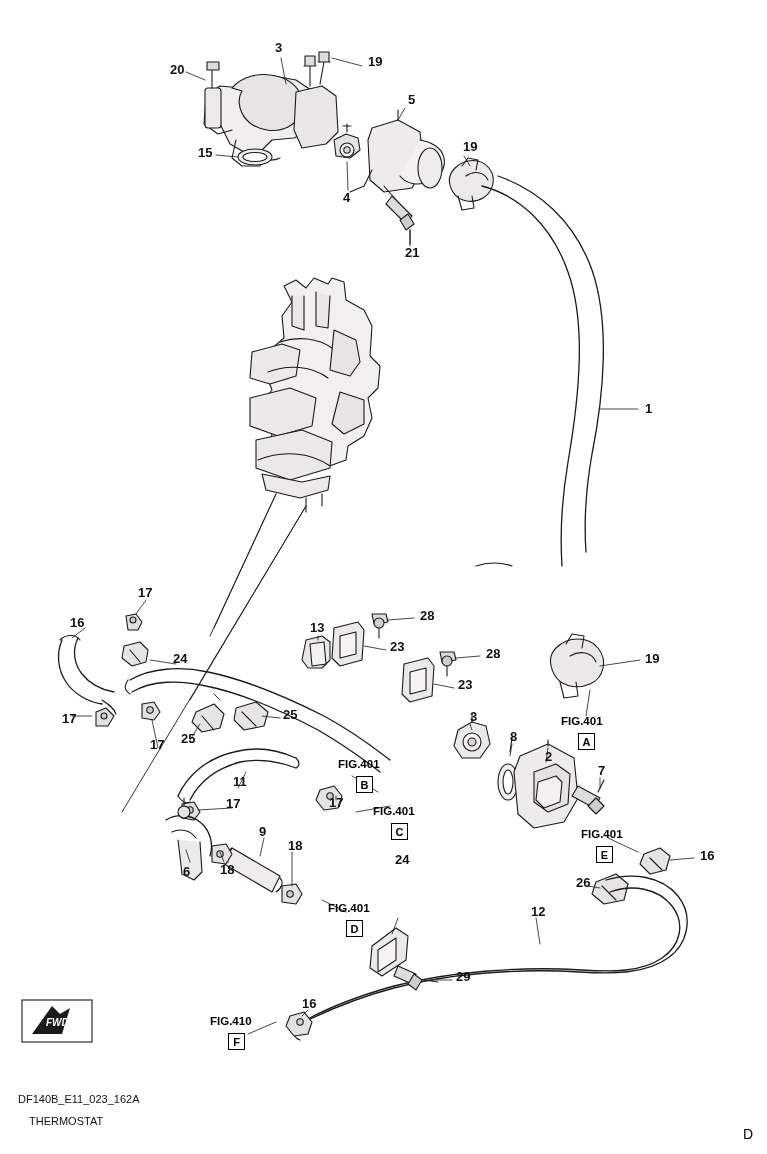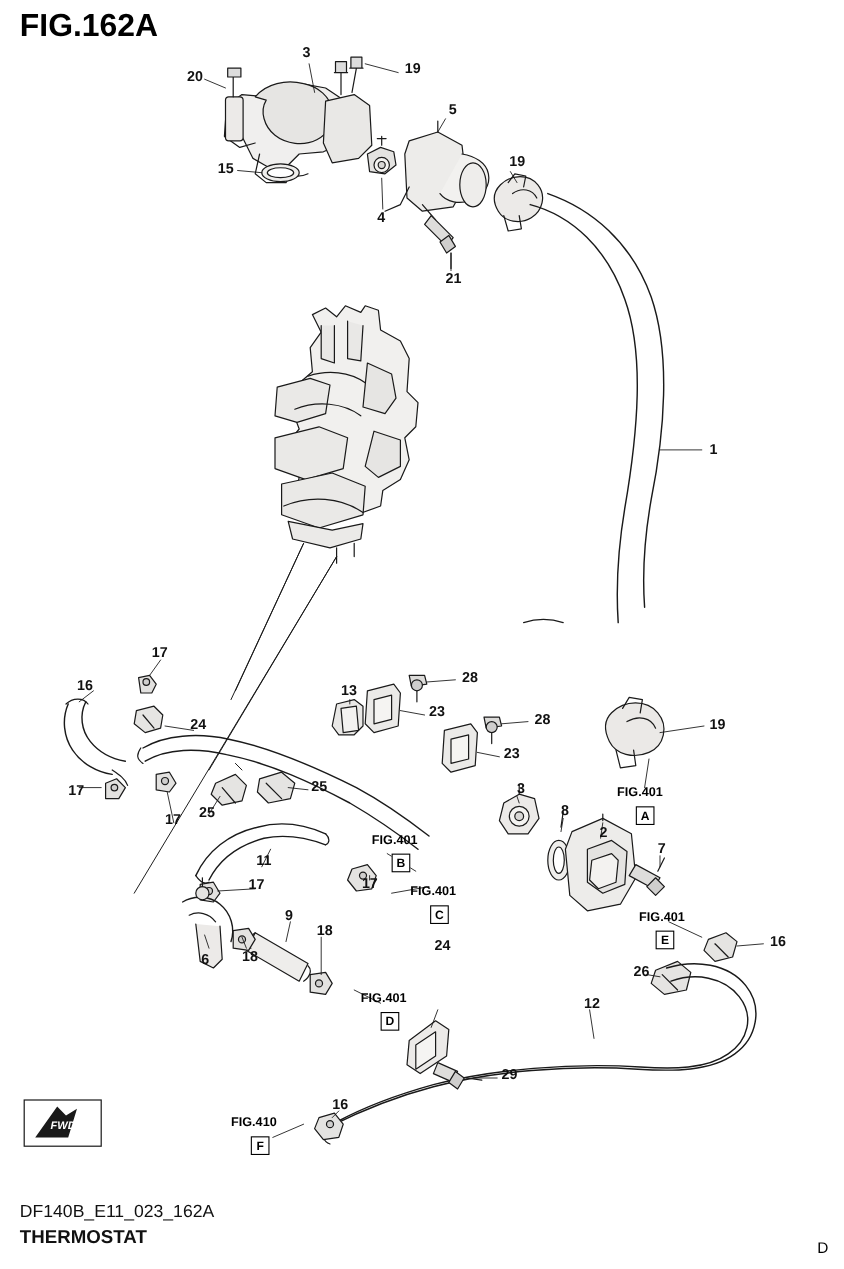--- a/index.html
+++ b/index.html
@@ -3,33 +3,32 @@
 <meta charset="utf-8">
 <style>
   html,body{margin:0;padding:0;background:#ffffff;}
   body{width:767px;height:1154px;position:relative;font-family:"Liberation Sans",sans-serif;color:#000;overflow:hidden;}
   #stage{position:relative;width:767px;height:1154px;}
   .fig-title{position:absolute;left:18px;top:8px;font-size:29px;font-weight:bold;letter-spacing:0px;}
   .lbl{position:absolute;font-size:13px;font-weight:bold;color:#111;white-space:nowrap;}
   .reflbl{position:absolute;font-size:11.5px;font-weight:bold;white-space:nowrap;}
   .boxlbl{position:absolute;width:15px;height:15px;border:1.1px solid #000;font-size:11px;font-weight:bold;
           display:flex;align-items:center;justify-content:center;background:#fff;}
-  .foot{position:absolute;font-size:16px;color:#111;white-space:nowrap;}
+  .foot{position:absolute;font-size:11px;color:#111;white-space:nowrap;}
   .footcode{left:18px;top:1093px;}
-  .footname{left:18px;top:1115px;font-size:17px;font-weight:bold;}
+  .footname{left:29px;top:1115px;font-size:11px;}
   .pagemark{position:absolute;right:14px;top:1126px;font-size:14px;}
   svg{position:absolute;left:0;top:0;}
   .fwd-txt{font-size:10px;font-weight:bold;font-style:italic;}
 </style>
 </head>
 <body>
 
 <div id="stage">
 
-  <div class="fig-title">FIG.162A</div>
 
   <svg width="767" height="1154" viewBox="0 0 767 1154">
     <g fill="none" stroke="#1a1a1a" stroke-width="1.1" stroke-linejoin="round" stroke-linecap="round">
 
       <path d="M206 96 l14 -10 l22 2 l8 -6 l24 -6 l22 4 l18 12 l4 22 l-6 16 l-18 8 l-22 2 l-10 10 l-18 2 l-14 -8 z" fill="#f0efee"></path>
       <path d="M232 88 c10 -12 28 -16 44 -12 c14 3 24 12 26 24 c2 12 -4 22 -14 27 c-12 6 -28 4 -38 -4 c-10 -8 -14 -22 -8 -32 z" fill="#e6e5e3"></path>
       <path d="M206 96 l-2 28 l14 10 l14 -4"></path>
       <path d="M236 140 l-4 18 l10 8 l18 0 l6 -10"></path>
       <path d="M254 154 c6 6 18 8 26 4"></path>
 

